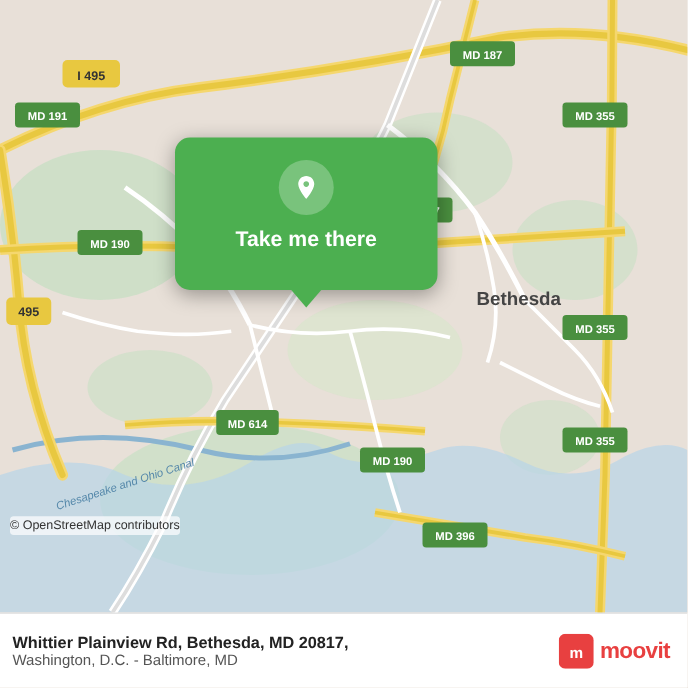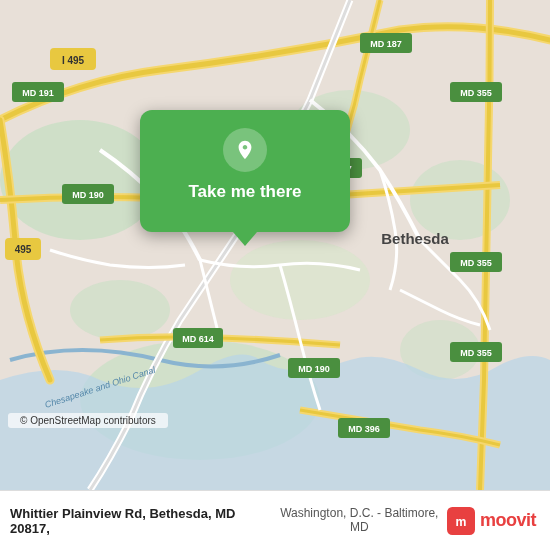--- a/index.html
+++ b/index.html
@@ -80,50 +80,50 @@
     }
 
     
     #osm-credit {
       position: absolute;
       bottom: 62px;
       left: 8px;
       font-size: 10px;
       color: #333;
       background: rgba(255,255,255,0.7);
-      padding: 2px 12px;
+      padding: 2px 0;
       border-radius: 3px;
     }
 
     
     #bottom-bar {
       width: 550px;
       height: 60px;
       background: #fff;
       border-top: 1px solid #ddd;
       display: flex;
       align-items: center;
       justify-content: space-between;
       padding: 0 14px 0 10px;
     }
 
     #address-block {
       display: flex;
+      flex-direction: column;
     }
 
     #address-line1 {
       font-size: 13px;
       font-weight: 600;
       color: #222;
     }
 
     #address-line2 {
       font-size: 12px;
       color: #555;
-      text-align: center;
     }
 
     #moovit-logo {
       display: flex;
       align-items: center;
       gap: 5px;
     }
 
     #moovit-text {
       font-size: 18px;

